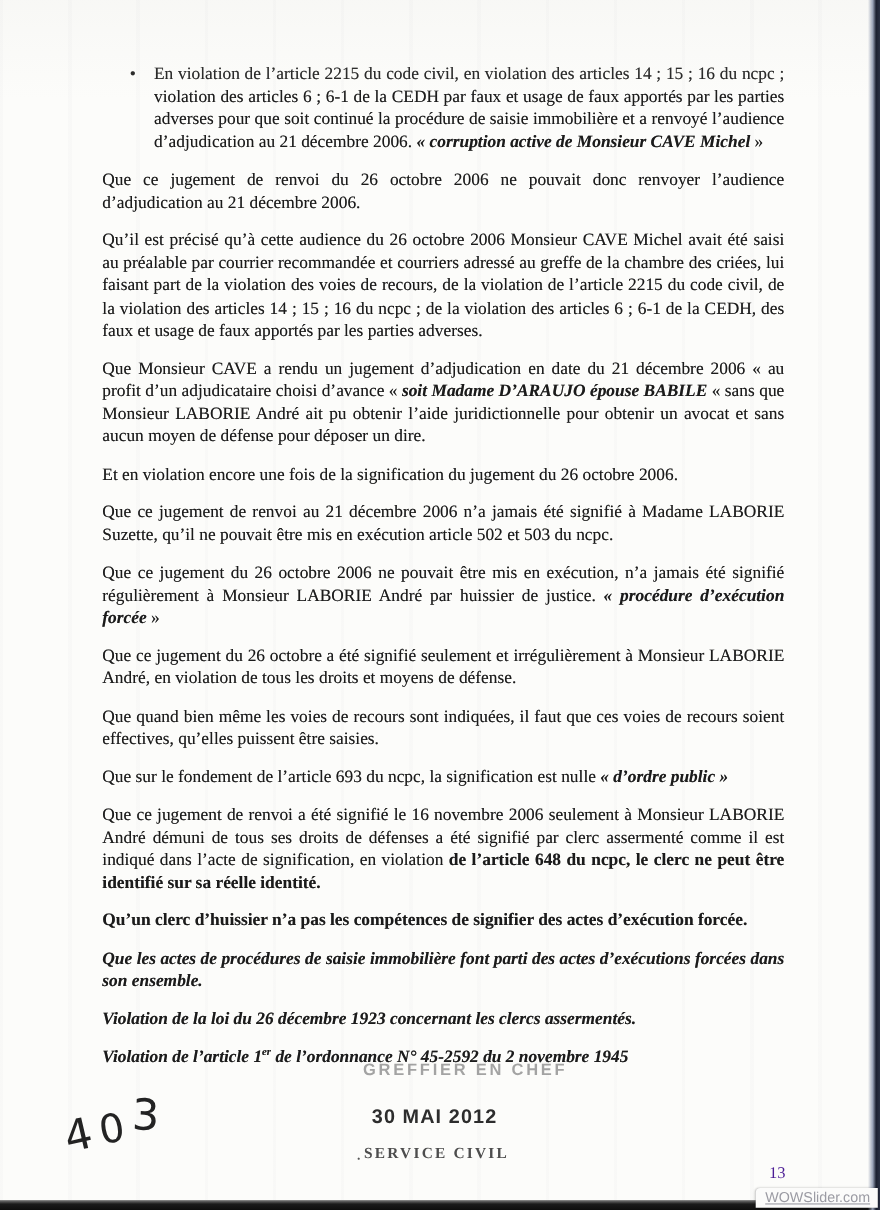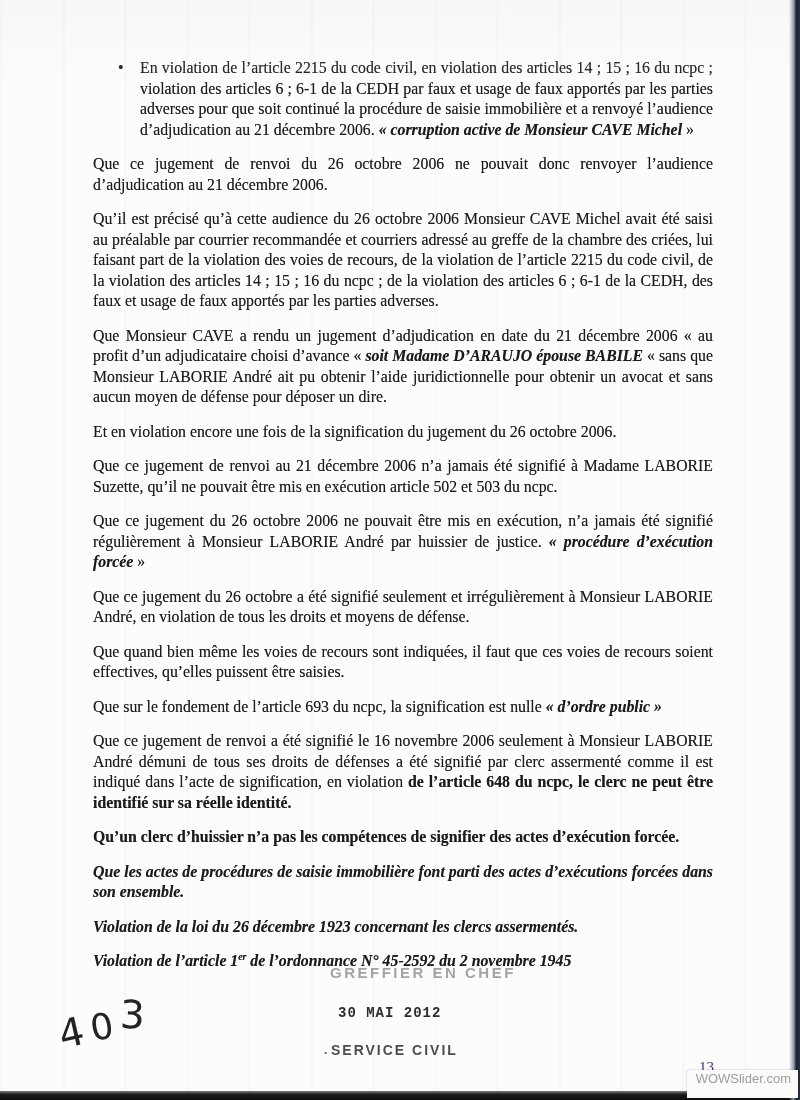--- a/index.html
+++ b/index.html
@@ -37,27 +37,27 @@
 
   .stamp-greffier{
     position:absolute;left:330px;top:964px;z-index:1;
     font-family:"Liberation Sans","DejaVu Sans",sans-serif;
     font-weight:700;font-size:15px;letter-spacing:2.5px;
     color:#6e6e6e;opacity:.62;filter:blur(.3px);
     white-space:nowrap;
   }
   .stamp-date{
     position:absolute;left:338px;top:1005px;z-index:4;
-    font-family:Liberation Mono, monospace;
-    font-weight:700;font-size:14px;letter-spacing:1px;
+    font-family:Liberation Sans, sans-serif;
+    font-weight:700;font-size:18px;letter-spacing:1px;
     color:#2d2d2d;filter:blur(.2px);white-space:nowrap;
   }
   .stamp-service{
     position:absolute;left:331px;top:1042px;z-index:4;
-    font-family:Liberation Sans, sans-serif;
+    font-family:Liberation Serif, serif;
     font-weight:700;font-size:14px;letter-spacing:2px;
     color:#4d4d4d;filter:blur(.25px);white-space:nowrap;
   }
   .stamp-service::before{ 
     content:"\00B7";position:absolute;left:-7px;top:4px;color:#555;font-size:12px;
   }
   .handwritten{
     position:absolute;left:58px;top:1003px;z-index:4;
     font-family:"DejaVu Sans",sans-serif;
     font-size:39px;color:#232323;letter-spacing:6px;
@@ -68,24 +68,25 @@
   .handwritten .c1{transform:rotate(-3deg) scale(.92) translateY(1px);}
   .handwritten .c2{transform:rotate(9deg) translateY(-7px);}
   .pagenum{
     position:absolute;left:699px;top:1059px;z-index:4;
     font-size:15px;color:#4c1d95;
   }
   .watermark{
     position:absolute;right:2px;bottom:2px;z-index:6;
     background:#fbfbfa;color:#9b9ba3;
     font-family:"Liberation Sans","DejaVu Sans",sans-serif;
-    font-size:13px;padding:1px 7px 12px 9px;
+    font-size:13px;padding:1px 7px 2px 9px;
     border-radius:4px 0 0 0;
     box-shadow:0 0 2px rgba(0,0,0,.3);
     cursor:pointer;
+    text-decoration:underline;
   }
   .bottom-bar{
     position:absolute;left:0;bottom:0;width:100%;height:9px;z-index:5;
     background:linear-gradient(to bottom,#7a7a7a,#1a1a1a 40%,#0d0d0d);
   }
   .right-edge{
     position:absolute;top:0;right:0;width:11px;height:100%;z-index:5;
     background:linear-gradient(to right, rgba(130,140,165,0) 0%, #9aa3b7 40%, #1b2030 68%, #2a3042 100%);
   }
 </style>

